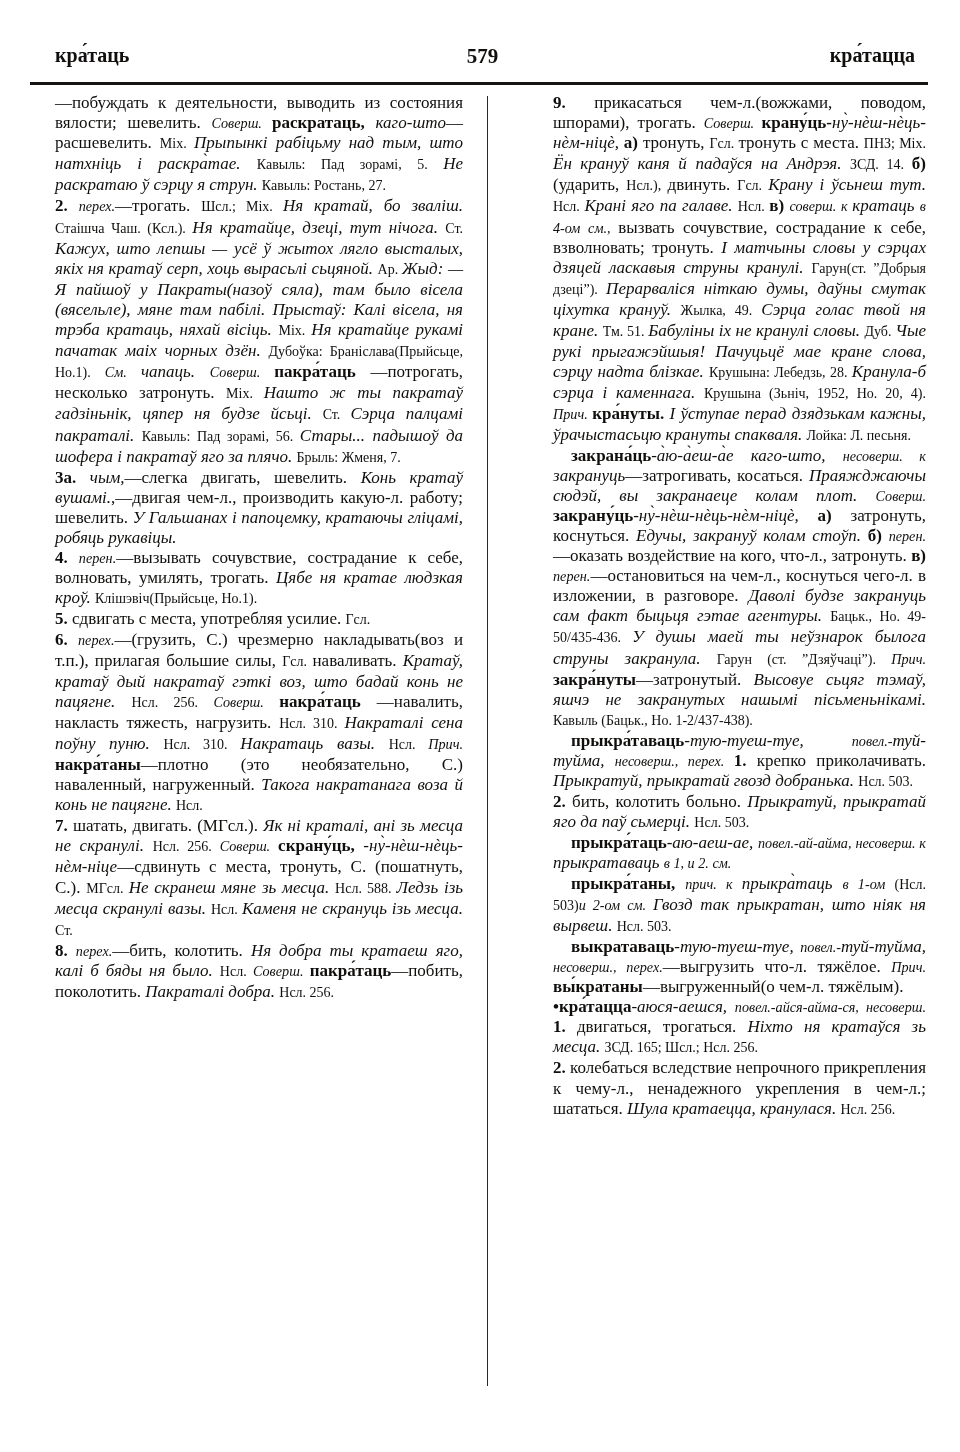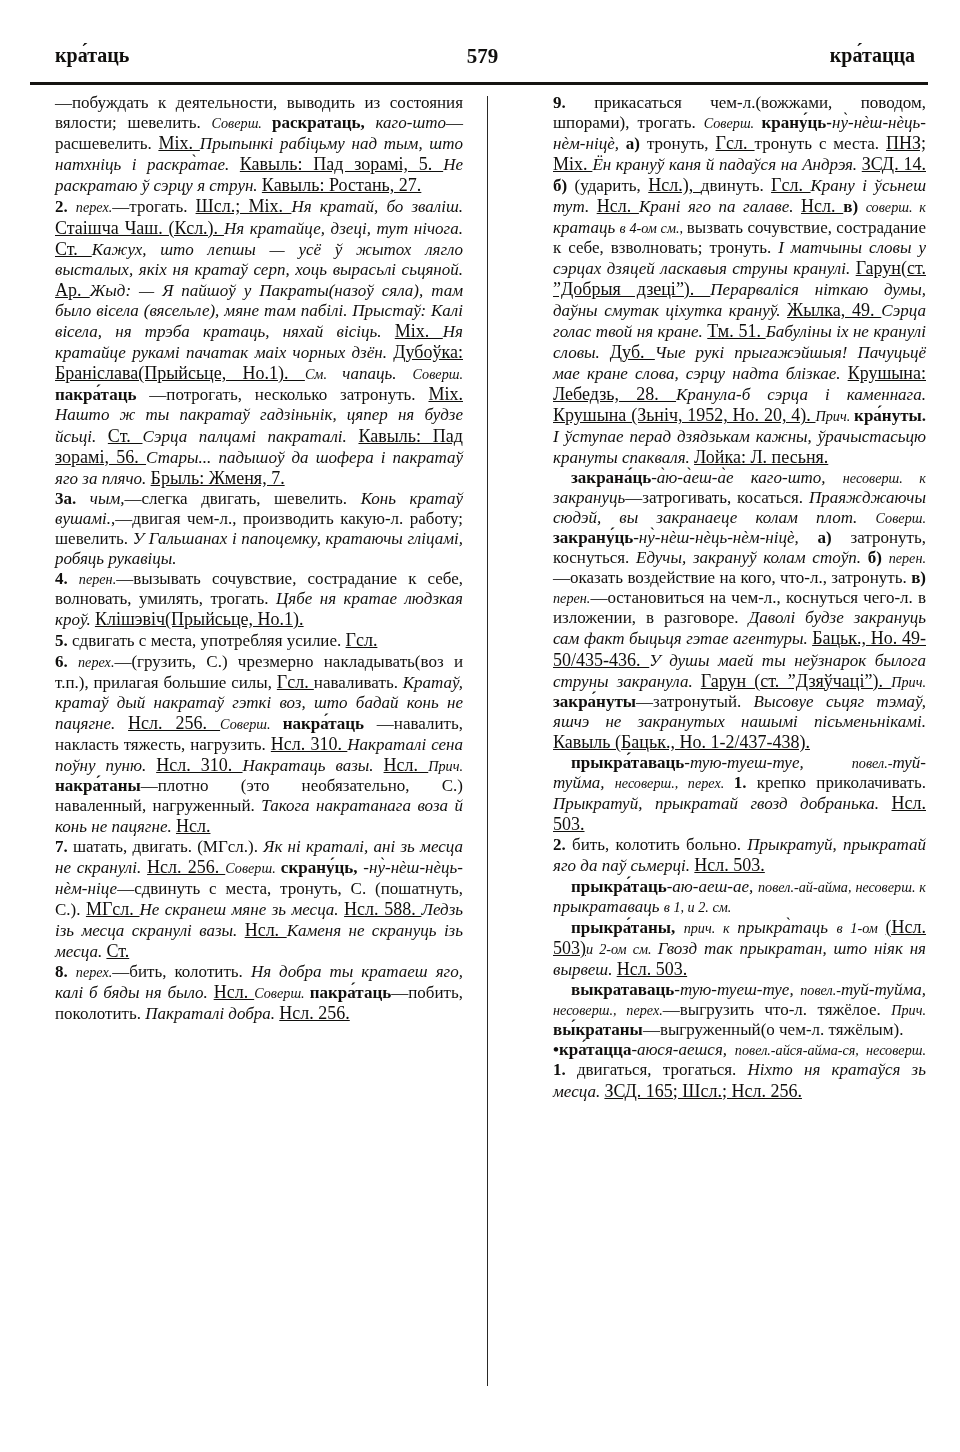--- a/index.html
+++ b/index.html
@@ -57,21 +57,21 @@
     line-height: 20.1px;
     text-align: justify;
   }
   .col-left  { left: 55px;  width: 408px; }
   .col-right { left: 538px; width: 373px; margin-left: 15px; }
   .para { margin: 0; }
   .para.indent { text-indent: 18px; }
   .rn  { }
   .rb  { font-weight: bold; }
   .ri  { font-style: italic; }
-  .rs  { font-size: 18px; text-decoration: underline; }
+  .rs  { font-size: 14px; }
   .rsi { font-size: 14.2px; font-style: italic; }
 </style>
 </head>
 <body>
 
 <div class="page">
 
   <div class="running-head">
     <span>кра́таць</span>
     <span class="pageno">579</span>
@@ -95,15 +95,16 @@
 
   <div class="col col-right">
       <p class="para"><span class="rb">9. </span><span class="rn">прикасаться чем-л.(вожжами, поводом, шпорами), трогать. </span><span class="rsi">Соверш. </span><span class="rb">крану́ць-</span><span class="ri">ну̀-нѐш-нѐць-нѐм-ніцѐ, </span><span class="rb">а) </span><span class="rn">тронуть, </span><span class="rs">Гсл. </span><span class="rn">тронуть с места. </span><span class="rs">ПНЗ; Міх. </span><span class="ri">Ён крануў каня й падаўся на Андрэя. </span><span class="rs">ЗСД. 14. </span><span class="rb">б) </span><span class="rn">(ударить, </span><span class="rs">Нсл.), </span><span class="rn">двинуть. </span><span class="rs">Гсл. </span><span class="ri">Крану і ўсьнеш тут. </span><span class="rs">Нсл. </span><span class="ri">Крані яго па галаве. </span><span class="rs">Нсл. </span><span class="rb">в) </span><span class="rsi">соверш. к </span><span class="ri">кратаць </span><span class="rsi">в 4-ом см., </span><span class="rn">вызвать сочувствие, сострадание к себе, взволновать; тронуть. </span><span class="ri">І матчыны словы у сэрцах дзяцей ласкавыя струны кранулі. </span><span class="rs">Гарун(ст. ”Добрыя дзеці”). </span><span class="ri">Перарваліся ніткаю думы, даўны смутак ціхутка крануў. </span><span class="rs">Жылка, 49. </span><span class="ri">Сэрца голас твой ня кране. </span><span class="rs">Тм. 51. </span><span class="ri">Бабуліны іх не кранулі словы. </span><span class="rs">Дуб. </span><span class="ri">Чые рукі прыгажэйшыя! Пачуцьцё мае кране слова, сэрцу надта блізкае. </span><span class="rs">Крушына: Лебедзь, 28. </span><span class="ri">Кранула-б сэрца і каменнага. </span><span class="rs">Крушына (Зьніч, 1952, Но. 20, 4). </span><span class="rsi">Прич. </span><span class="rb">кра́нуты. </span><span class="ri">І ўступае перад дзядзькам кажны, ўрачыстасьцю крануты спакваля. </span><span class="rs">Лойка: Л. песьня.</span></p>
       <p class="para indent"><span class="rb">закрана́ць</span><span class="ri">-а̀ю-а̀еш-а̀е каго-што, </span><span class="rsi">несоверш. к </span><span class="ri">закрануць</span><span class="rn">—затрогивать, косаться. </span><span class="ri">Праяжджаючы сюдэй, вы закранаеце колам плот. </span><span class="rsi">Соверш. </span><span class="rb">закрану́ць</span><span class="ri">-ну̀-нѐш-нѐць-нѐм-ніцѐ, </span><span class="rb">а) </span><span class="rn">затронуть, коснуться. </span><span class="ri">Едучы, закрануў колам стоўп. </span><span class="rb">б) </span><span class="rsi">перен. </span><span class="rn">—оказать воздействие на кого, что-л., затронуть. </span><span class="rb">в) </span><span class="rsi">перен.</span><span class="rn">—остановиться на чем-л., коснуться чего-л. в изложении, в разговоре. </span><span class="ri">Даволі будзе закрануць сам факт быцьця гэтае агентуры. </span><span class="rs">Бацьк., Но. 49-50/435-436. </span><span class="ri">У душы маей ты неўзнарок былога струны закранула. </span><span class="rs">Гарун (ст. ”Дзяўчаці”). </span><span class="rsi">Прич. </span><span class="rb">закра́нуты</span><span class="rn">—затронутый. </span><span class="ri">Высовуе сьцяг тэмаў, яшчэ не закранутых нашымі пісьменьнікамі. </span><span class="rs">Кавыль (Бацьк., Но. 1-2/437-438).</span></p>
       <p class="para indent"><span class="rb">прыкра́таваць</span><span class="ri">-тую-туеш-туе, </span><span class="rsi">повел.-</span><span class="ri">туй-туйма, </span><span class="rsi">несоверш., перех. </span><span class="rb">1. </span><span class="rn">крепко приколачивать. </span><span class="ri">Прыкратуй, прыкратай гвозд добранька. </span><span class="rs">Нсл. 503.</span></p>
       <p class="para"><span class="rb">2. </span><span class="rn">бить, колотить больно. </span><span class="ri">Прыкратуй, прыкратай яго да паў сьмерці. </span><span class="rs">Нсл. 503.</span></p>
       <p class="para indent"><span class="rb">прыкра́таць</span><span class="ri">-аю-аеш-ае, </span><span class="rsi">повел.-ай-айма, несоверш. к </span><span class="ri">прыкратаваць </span><span class="rsi">в 1, и 2. см.</span></p>
       <p class="para indent"><span class="rb">прыкра́таны, </span><span class="rsi">прич. к </span><span class="ri">прыкра̀таць </span><span class="rsi">в 1-ом </span><span class="rs">(Нсл. 503)</span><span class="rsi">и 2-ом см. </span><span class="ri">Гвозд так прыкратан, што ніяк ня вырвеш. </span><span class="rs">Нсл. 503.</span></p>
       <p class="para indent"><span class="rb">выкратаваць</span><span class="ri">-тую-туеш-туе, </span><span class="rsi">повел.-</span><span class="ri">туй-туйма, </span><span class="rsi">несоверш., перех.</span><span class="rn">—выгрузить что-л. тяжёлое. </span><span class="rsi">Прич. </span><span class="rb">вы́кратаны</span><span class="rn">—выгруженный(о чем-л. тяжёлым).</span></p>
       <p class="para"><span class="rb">•кра́тацца</span><span class="ri">-аюся-аешся, </span><span class="rsi">повел.-айся-айма-ся, несоверш. </span><span class="rb">1. </span><span class="rn">двигаться, трогаться. </span><span class="ri">Ніхто ня кратаўся зь месца. </span><span class="rs">ЗСД. 165; Шсл.; Нсл. 256.</span></p>
+      <p class="para"><span class="rb">2. </span><span class="rn">колебаться вследствие непрочного прикрепления к чему-л., ненадежного укрепления в чем-л.; шататься. </span><span class="ri">Шула кратаецца, кранулася. </span><span class="rs">Нсл. 256.</span></p>
     </div>
 
 </div>
 
 </body></html>

